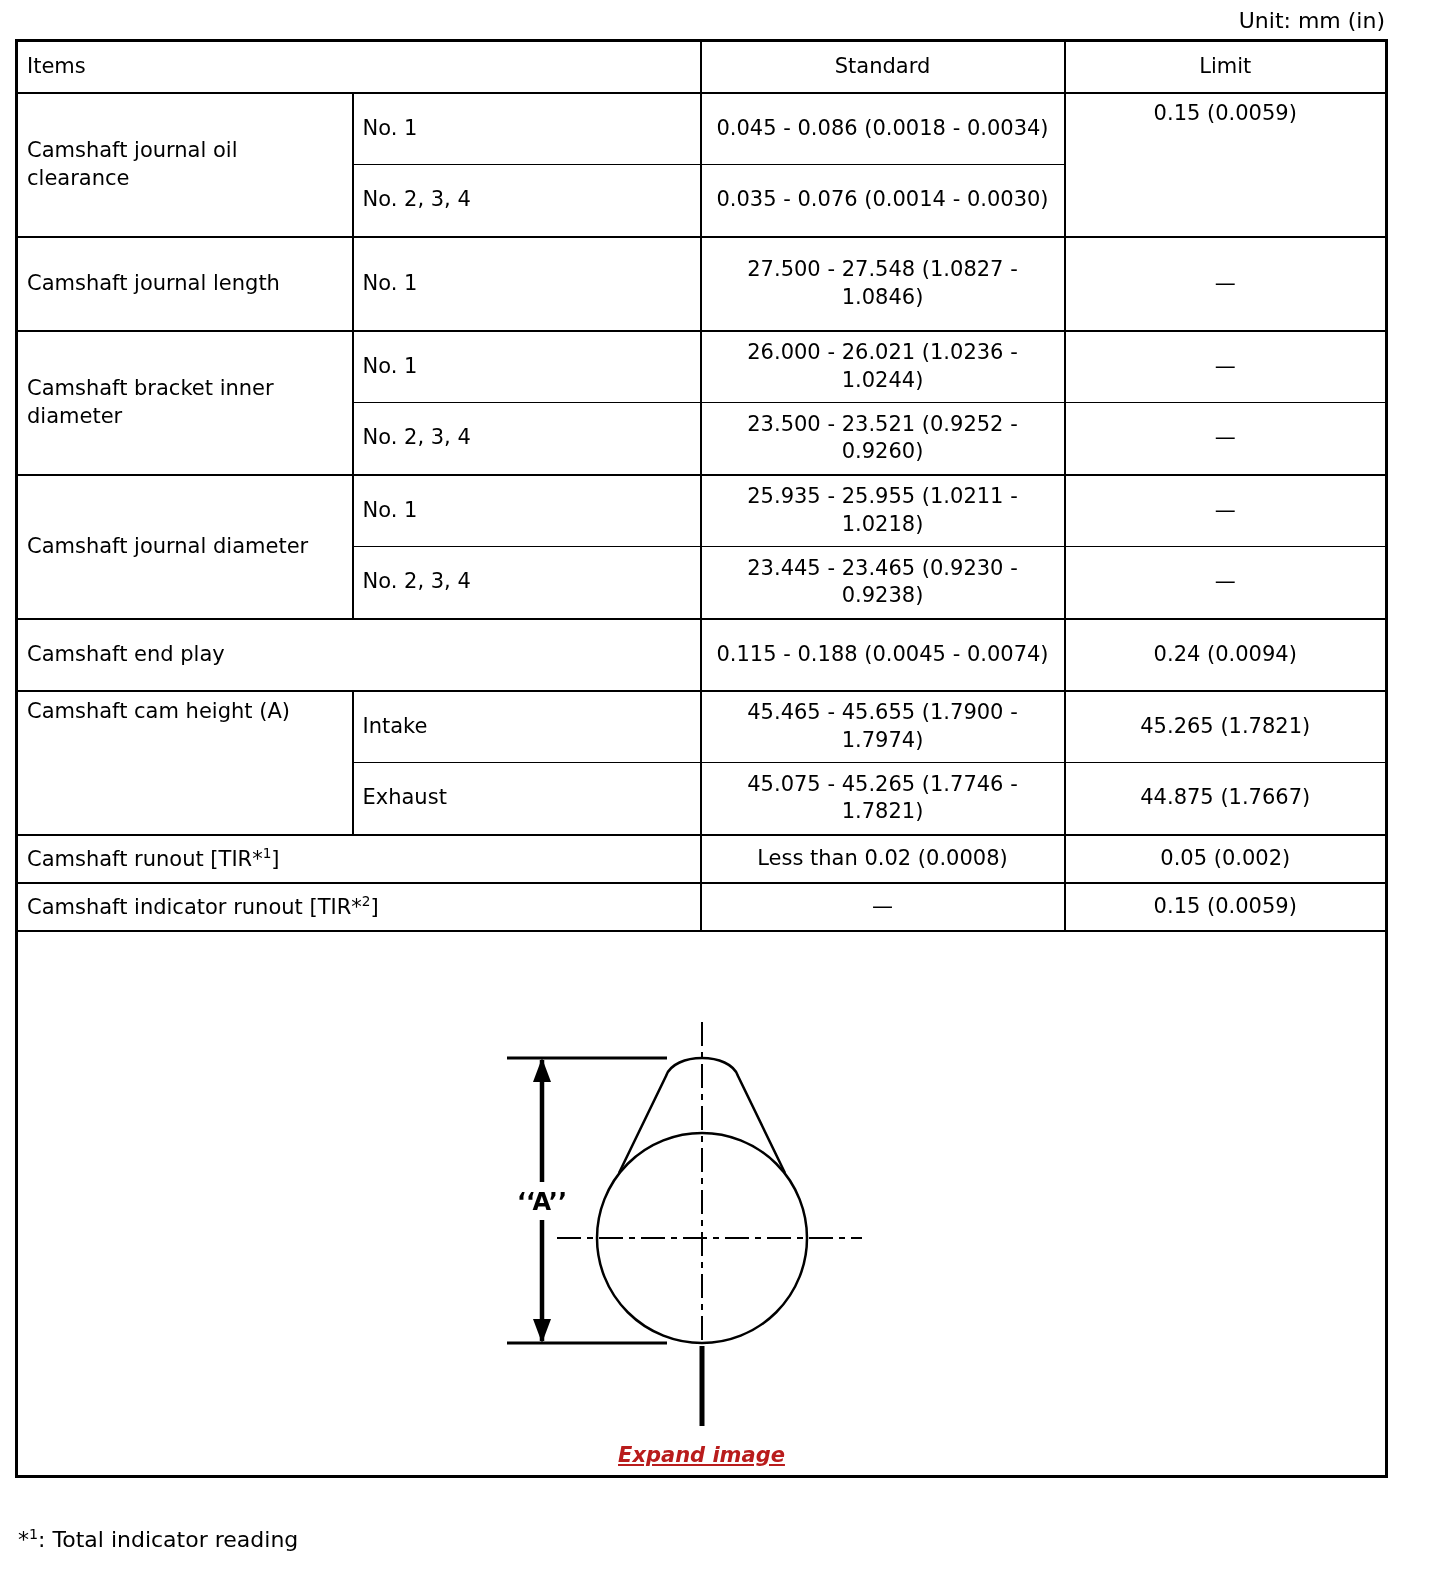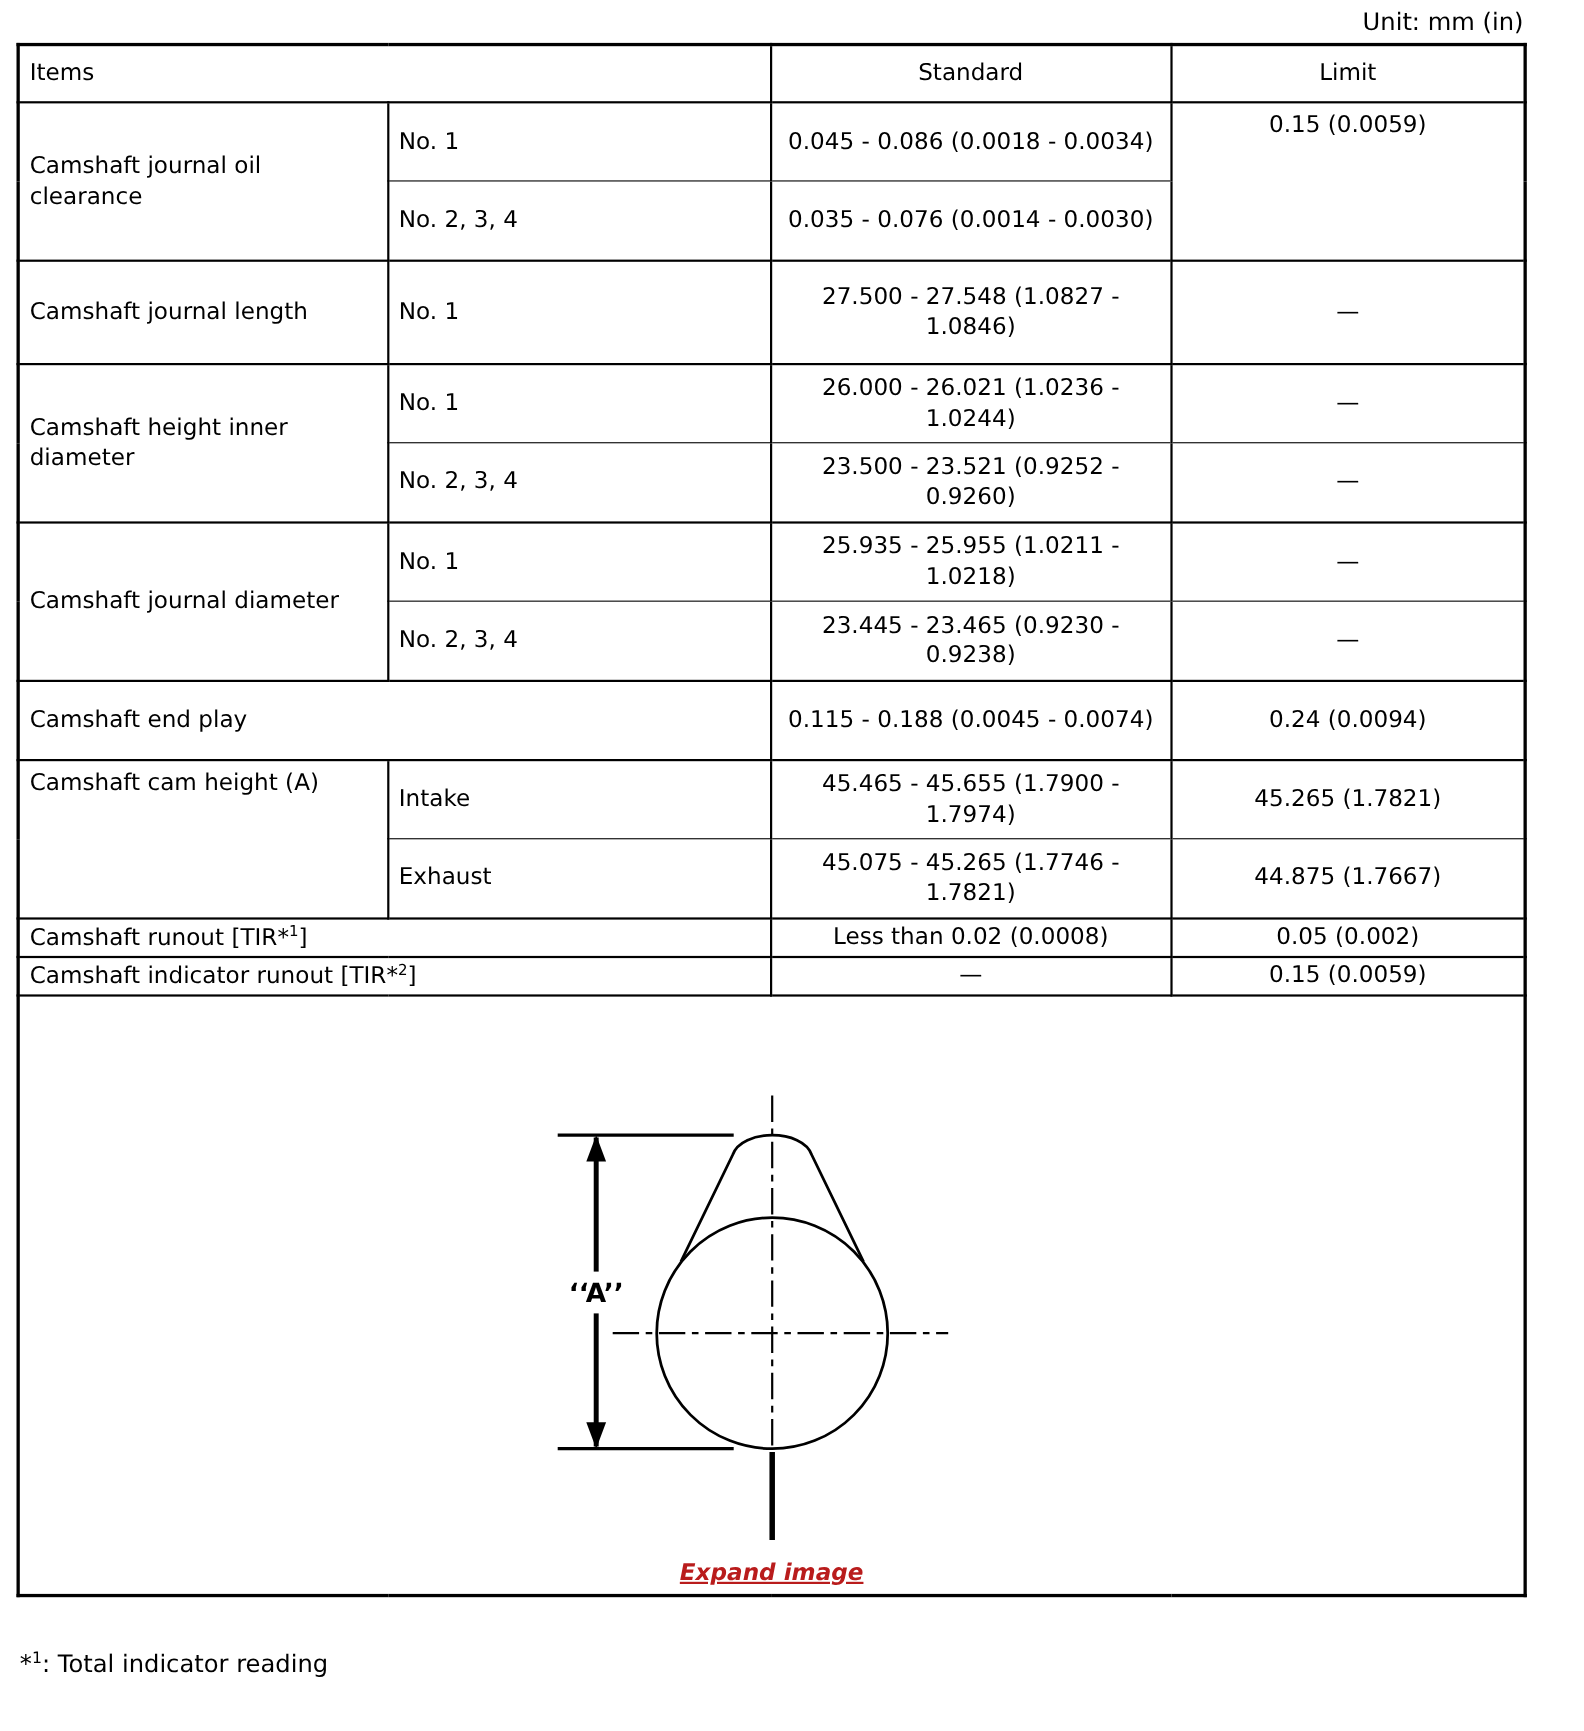--- a/index.html
+++ b/index.html
@@ -27,21 +27,21 @@
     overflow: hidden;
   }
   .spec th { font-weight: normal; text-align: center; height: 52px; padding: 4px 9px; }
   th.items-h { text-align: left; }
   td.item, td.sub { text-align: left; }
   td.std, td.limit { text-align: center; }
   td.vtop { vertical-align: top; padding-top: 6px; }
   .spec td.bb { border-bottom-width: 1px; }
   .spec td.bt { border-top-width: 1px; }
   tr.r2 { height: 72px; }
-  tr.r1 { height: 35px; }
+  tr.r1 { height: 48px; }
   tr.rl { height: 94px; }
 
   td.diagram-cell { height: 537px; text-align: center; vertical-align: middle; padding: 6px; }
   .fig-wrap { display: inline-block; }
   svg.cam-svg { display: block; margin: 0 auto; }
   .shape { fill: none; stroke: #000; stroke-width: 2.5; }
   .cl { stroke: #000; stroke-width: 2; stroke-dasharray: 24 6 6 6; fill: none; }
   .ext { stroke: #000; stroke-width: 3; }
   .dim { stroke: #000; stroke-width: 4.5; }
   .arrow { fill: #000; stroke: none; }
@@ -91,21 +91,21 @@
       </tr>
 
       <tr class="rl">
         <td class="item">Camshaft journal length</td>
         <td class="sub">No. 1</td>
         <td class="std">27.500 - 27.548 (1.0827 - 1.0846)</td>
         <td class="limit">—</td>
       </tr>
 
       <tr class="r2">
-        <td class="item" rowspan="2">Camshaft height inner diameter</td>
+        <td class="item" rowspan="2">Camshaft bracket inner diameter</td>
         <td class="sub bb">No. 1</td>
         <td class="std bb">26.000 - 26.021 (1.0236 - 1.0244)</td>
         <td class="limit bb">—</td>
       </tr>
       <tr class="r2">
         <td class="sub bt">No. 2, 3, 4</td>
         <td class="std bt">23.500 - 23.521 (0.9252 - 0.9260)</td>
         <td class="limit bt">—</td>
       </tr>
 

